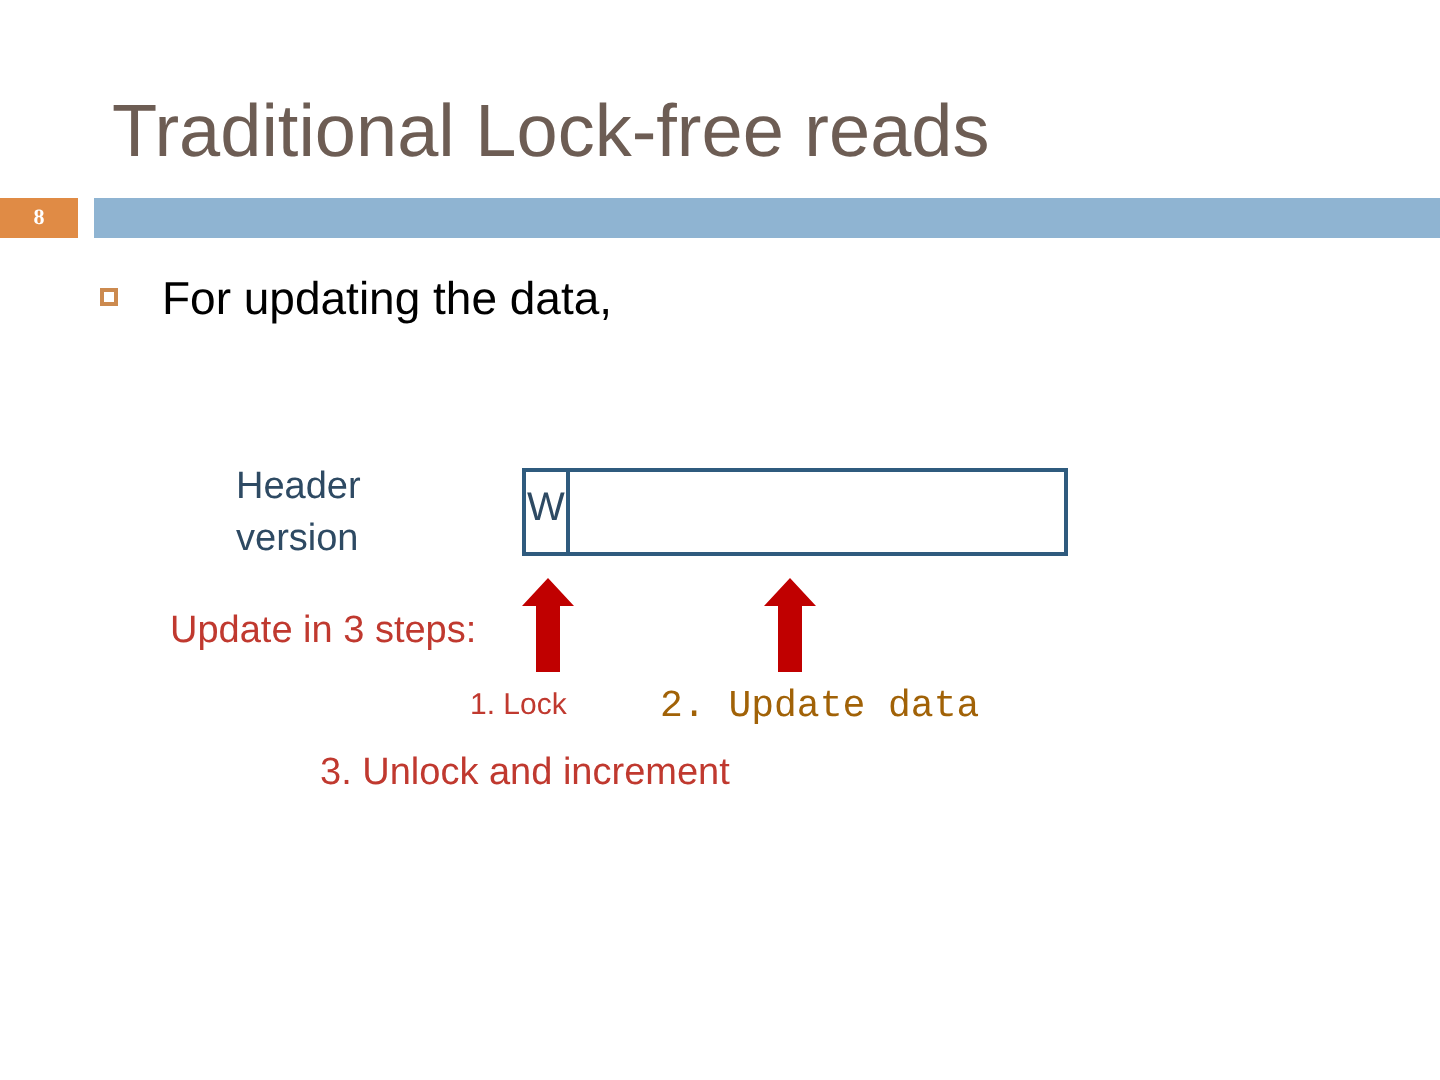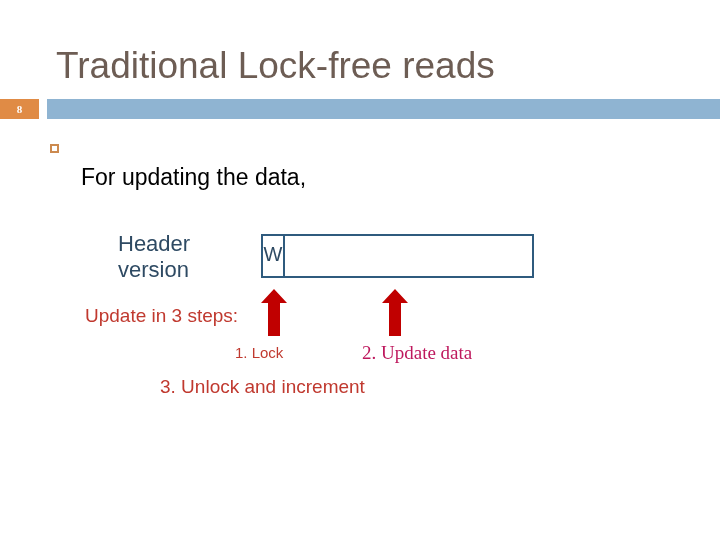--- a/index.html
+++ b/index.html
@@ -90,41 +90,40 @@
   }
   .bullet-text {
     position: absolute;
     left: 31px;
     top: 0px;
     width: 260px;
     font-family: "Liberation Sans", sans-serif;
     font-size: 23px;
     line-height: 32px;
     color: #000000;
-    margin-top: 28px;
   }
 
   
   .diagram {
     position: absolute;
     left: 0px;
     top: 0px;
     width: 720px;
     height: 540px;
     pointer-events: none;
   }
   .diagram > * { pointer-events: auto; }
 
   .header-version-label {
     position: absolute;
     left: 118px;
     top: 231px;
     width: 120px;
     font-family: "Liberation Sans", sans-serif;
-    font-size: 22px;
+    font-size: 19px;
     line-height: 26px;
     color: #2e4a63;
   }
 
   .record-box {
     position: absolute;
     left: 261px;
     top: 234px;
     width: 273px;
     height: 44px;
@@ -187,26 +186,25 @@
     font-family: "Liberation Sans", sans-serif;
     font-size: 15px;
     line-height: 26px;
     color: #c0392f;
     white-space: nowrap;
   }
   .step-update {
     position: absolute;
     left: 330px;
     top: 340px;
-    font-family: Liberation Serif, serif;
-    font-size: 19px;
-    line-height: 26px;
-    color: #be185d;
-    white-space: nowrap;
-    margin-left: 32px;
+    font-family: Liberation Mono, monospace;
+    font-size: 19px;
+    line-height: 26px;
+    color: #a16207;
+    white-space: nowrap;
   }
   .step-unlock {
     position: absolute;
     left: 160px;
     top: 374px;
     font-family: "Liberation Sans", sans-serif;
     font-size: 19px;
     line-height: 26px;
     color: #c0392f;
     white-space: nowrap;

